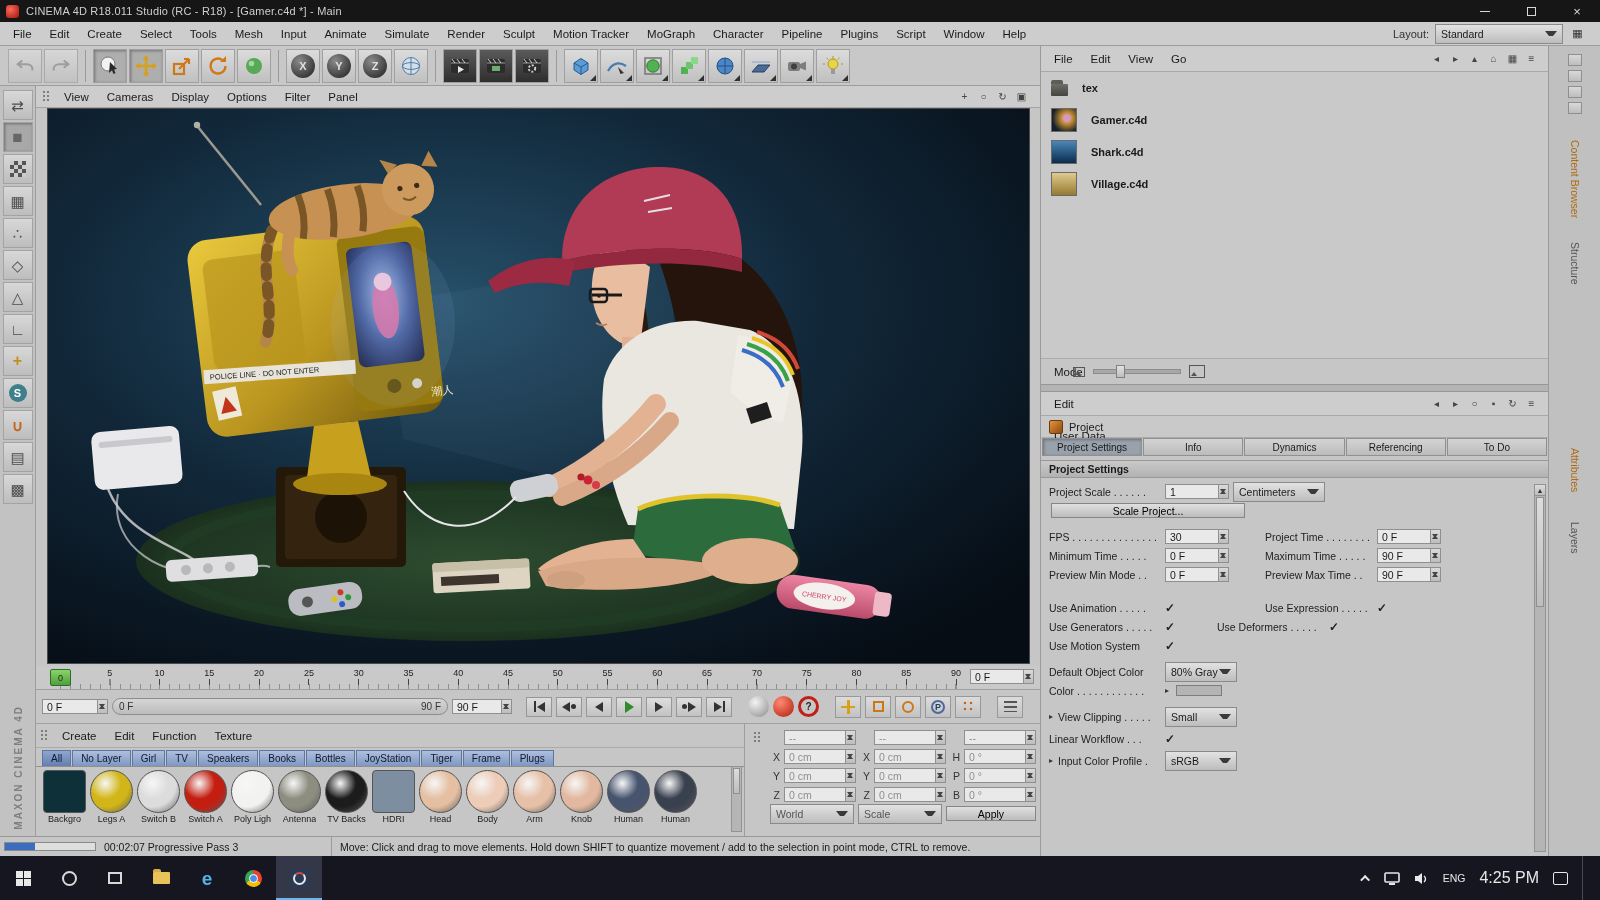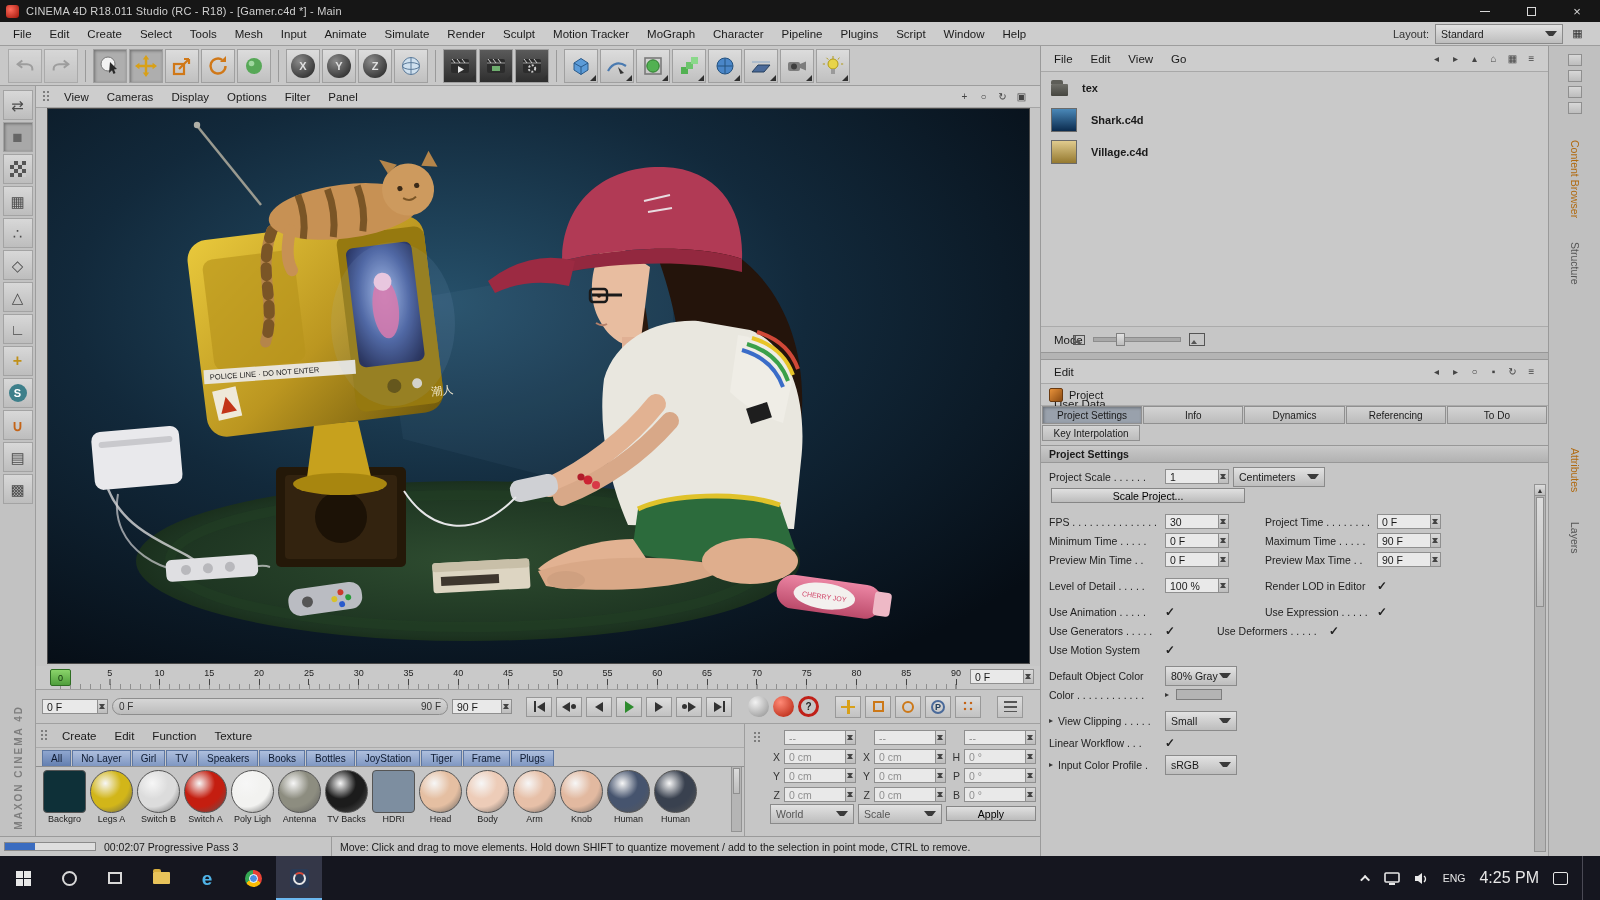--- a/index.html
+++ b/index.html
@@ -906,20 +906,24 @@
       <span class="mini">▦</span>
       <span class="mini">≡</span>
     </div>
   </div>
   <div id="cb-list">
       <div class="cb-item">
         <span class="cb-thumb folder"></span>
         <span class="cb-label">tex</span>
       </div>
       <div class="cb-item">
+        <span class="cb-thumb gamer"></span>
+        <span class="cb-label">Gamer.c4d</span>
+      </div>
+      <div class="cb-item">
         <span class="cb-thumb shark"></span>
         <span class="cb-label">Shark.c4d</span>
       </div>
       <div class="cb-item">
         <span class="cb-thumb village"></span>
         <span class="cb-label">Village.c4d</span>
       </div>
     </div>
   <div id="cb-rest"></div>
   <div id="cb-bottombar">
@@ -950,23 +954,20 @@
     <span class="obj-ico"></span>
     <span>Project</span>
   </div>
   <div id="attr-tabs">
       <div class="atab sel">Project Settings</div>
       <div class="atab">Info</div>
       <div class="atab">Dynamics</div>
       <div class="atab">Referencing</div>
       <div class="atab">To Do</div>
     </div>
-  <div id="attr-tabs2">
-    <div class="atab">Key Interpolation</div>
-  </div>
   <div id="attr-section">Project Settings</div>
 
   <div id="attr-rows">
     <div class="arow">
       <span class="albl">Project Scale . . . . . .</span>
       <div class="nfield w64">
           <span class="nval">1</span>
           <span class="spin"></span>
         </div>
       <div class="ddown w92">
@@ -995,41 +996,32 @@
           <span class="nval">0 F</span>
           <span class="spin"></span>
         </div>
       <span class="albl c2">Maximum Time . . . . .</span>
       <div class="nfield w64">
           <span class="nval">90 F</span>
           <span class="spin"></span>
         </div>
     </div>
     <div class="arow">
-      <span class="albl">Preview Min Time . .</span>
+      <span class="albl">Preview Min Mode . .</span>
       <div class="nfield w64">
           <span class="nval">0 F</span>
           <span class="spin"></span>
         </div>
       <span class="albl c2">Preview Max Time . .</span>
       <div class="nfield w64">
           <span class="nval">90 F</span>
           <span class="spin"></span>
         </div>
     </div>
     <div class="gap"></div>
-    <div class="arow">
-      <span class="albl">Level of Detail . . . . .</span>
-      <div class="nfield w64">
-          <span class="nval">100 %</span>
-          <span class="spin"></span>
-        </div>
-      <span class="albl c2">Render LOD in Editor</span>
-      <span class="cbx on"></span>
-    </div>
     <div class="gap"></div>
     <div class="arow">
       <span class="albl">Use Animation . . . . .</span>
       <span class="cbx on"></span>
       <span class="albl c2" style="margin-left:84px">Use Expression . . . . .</span>
       <span class="cbx on"></span>
     </div>
     <div class="arow">
       <span class="albl">Use Generators . . . . .</span>
       <span class="cbx on"></span>

